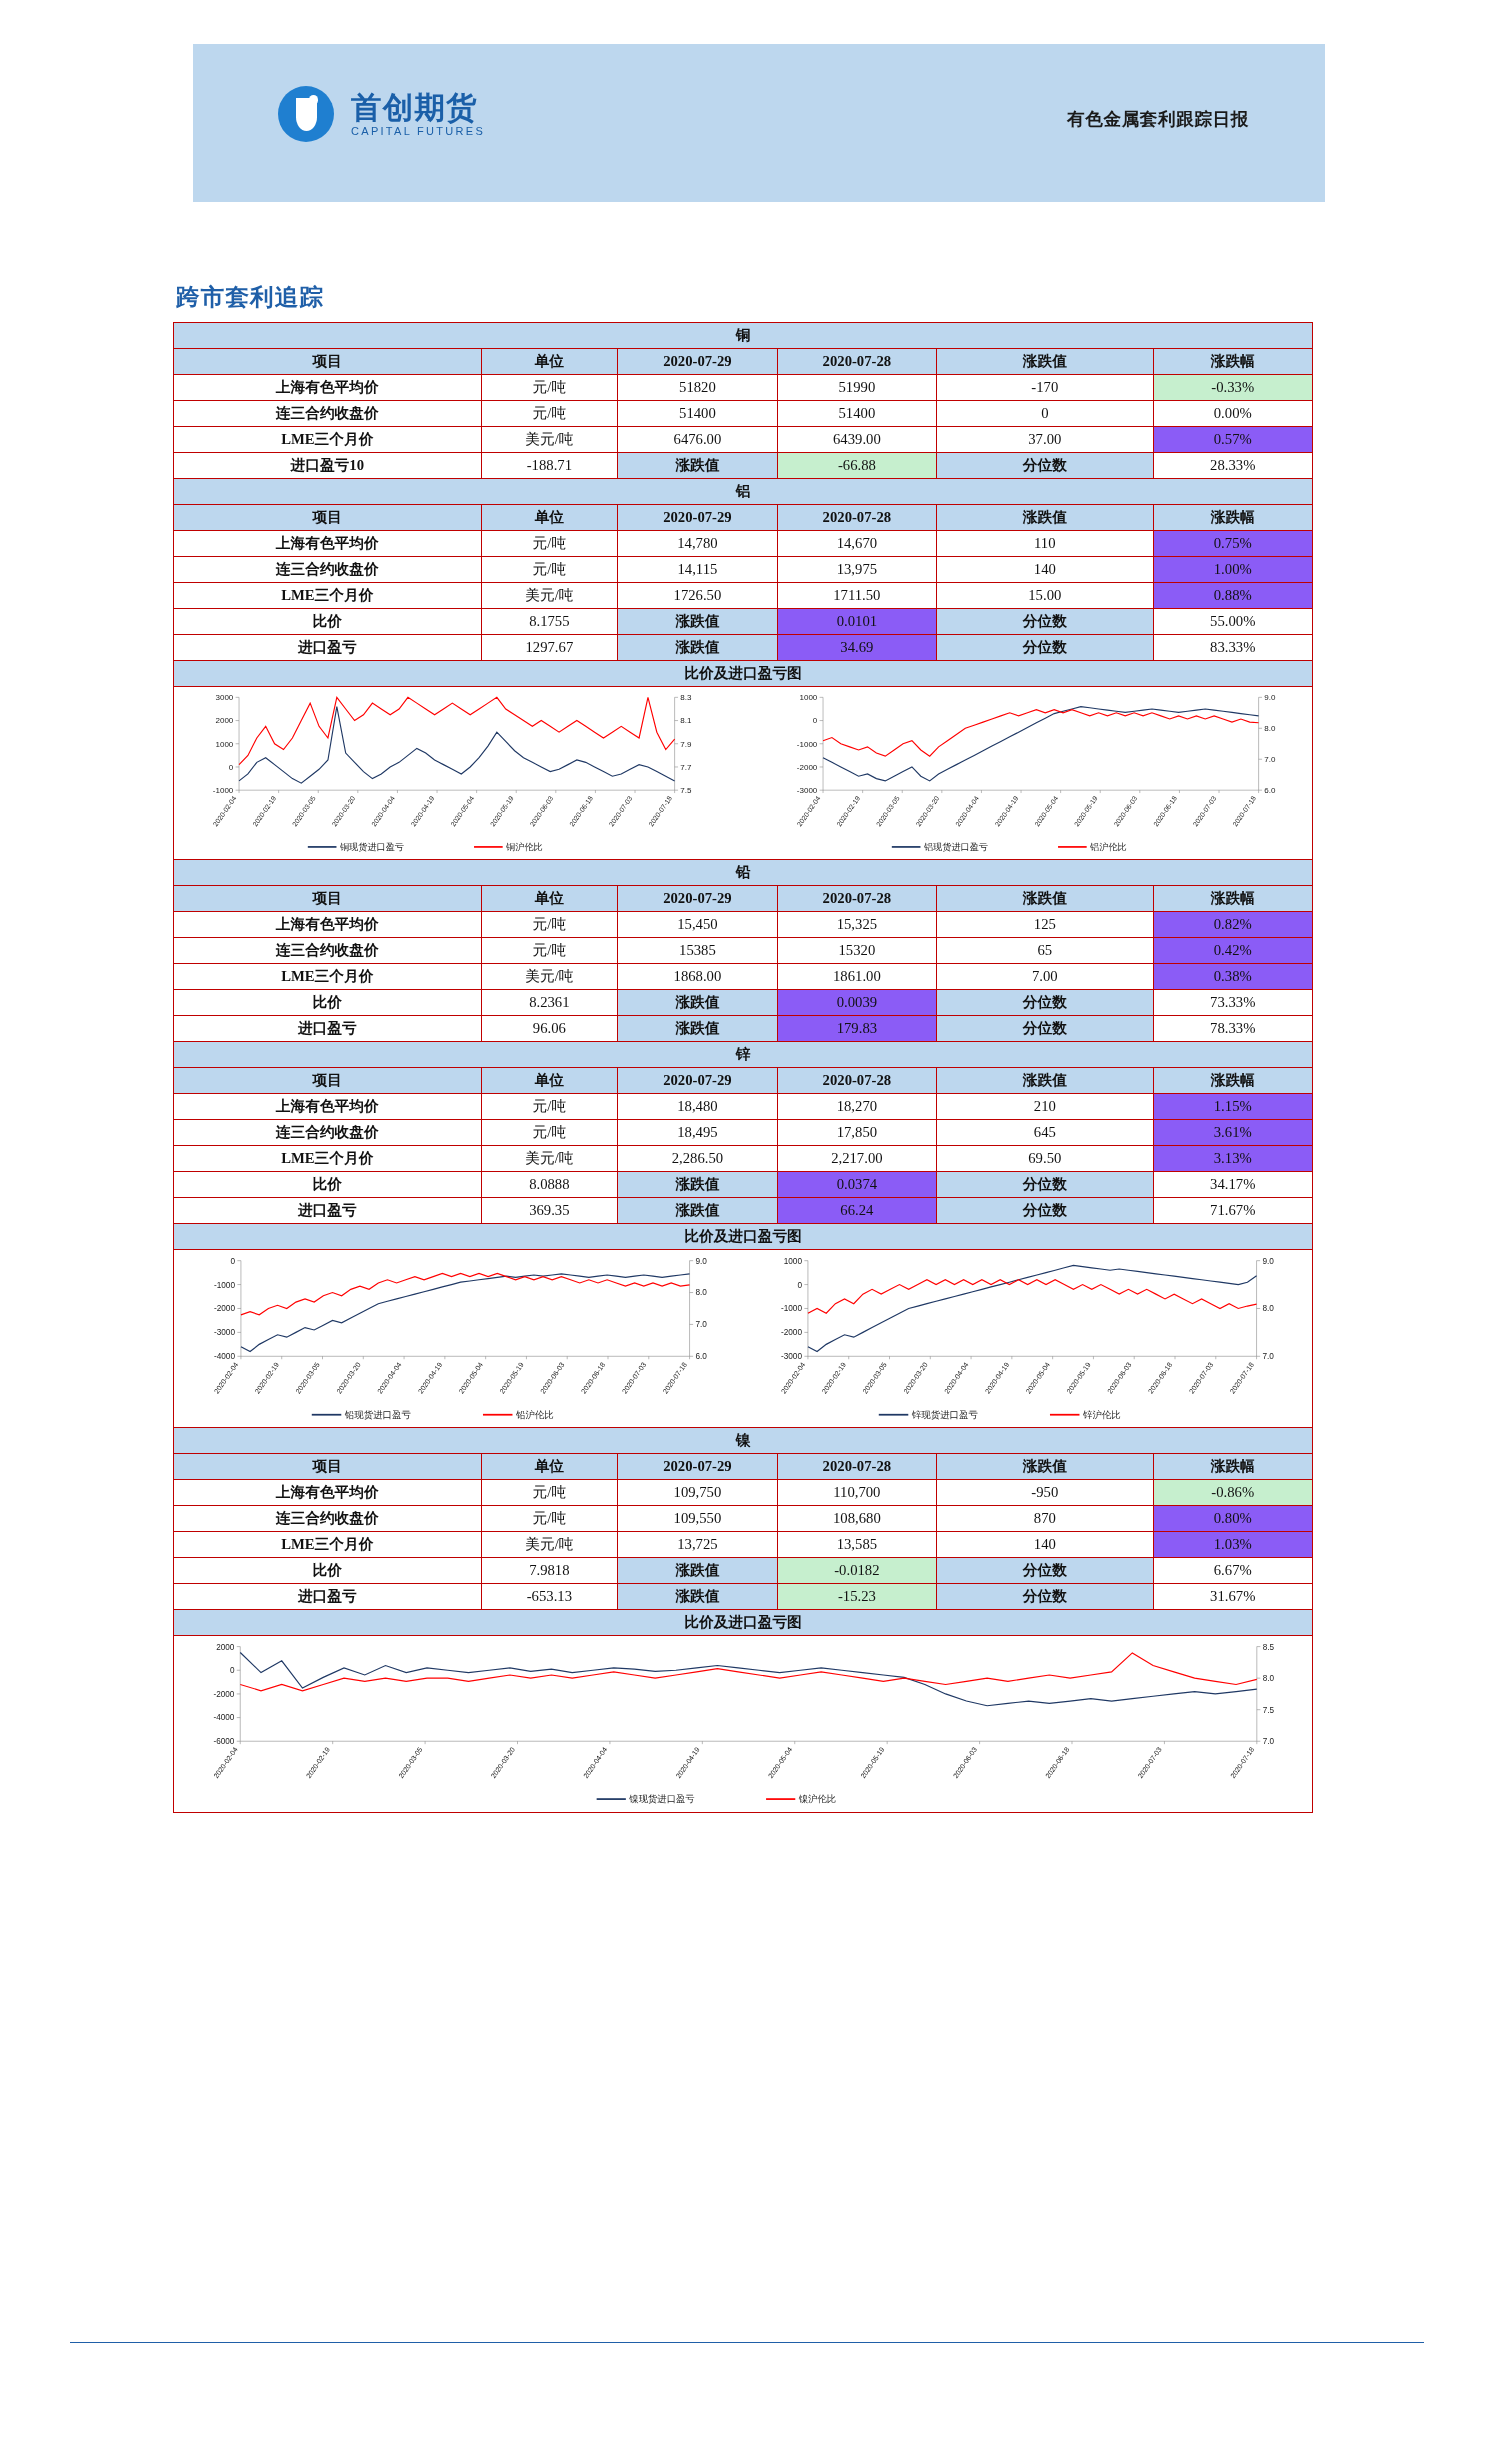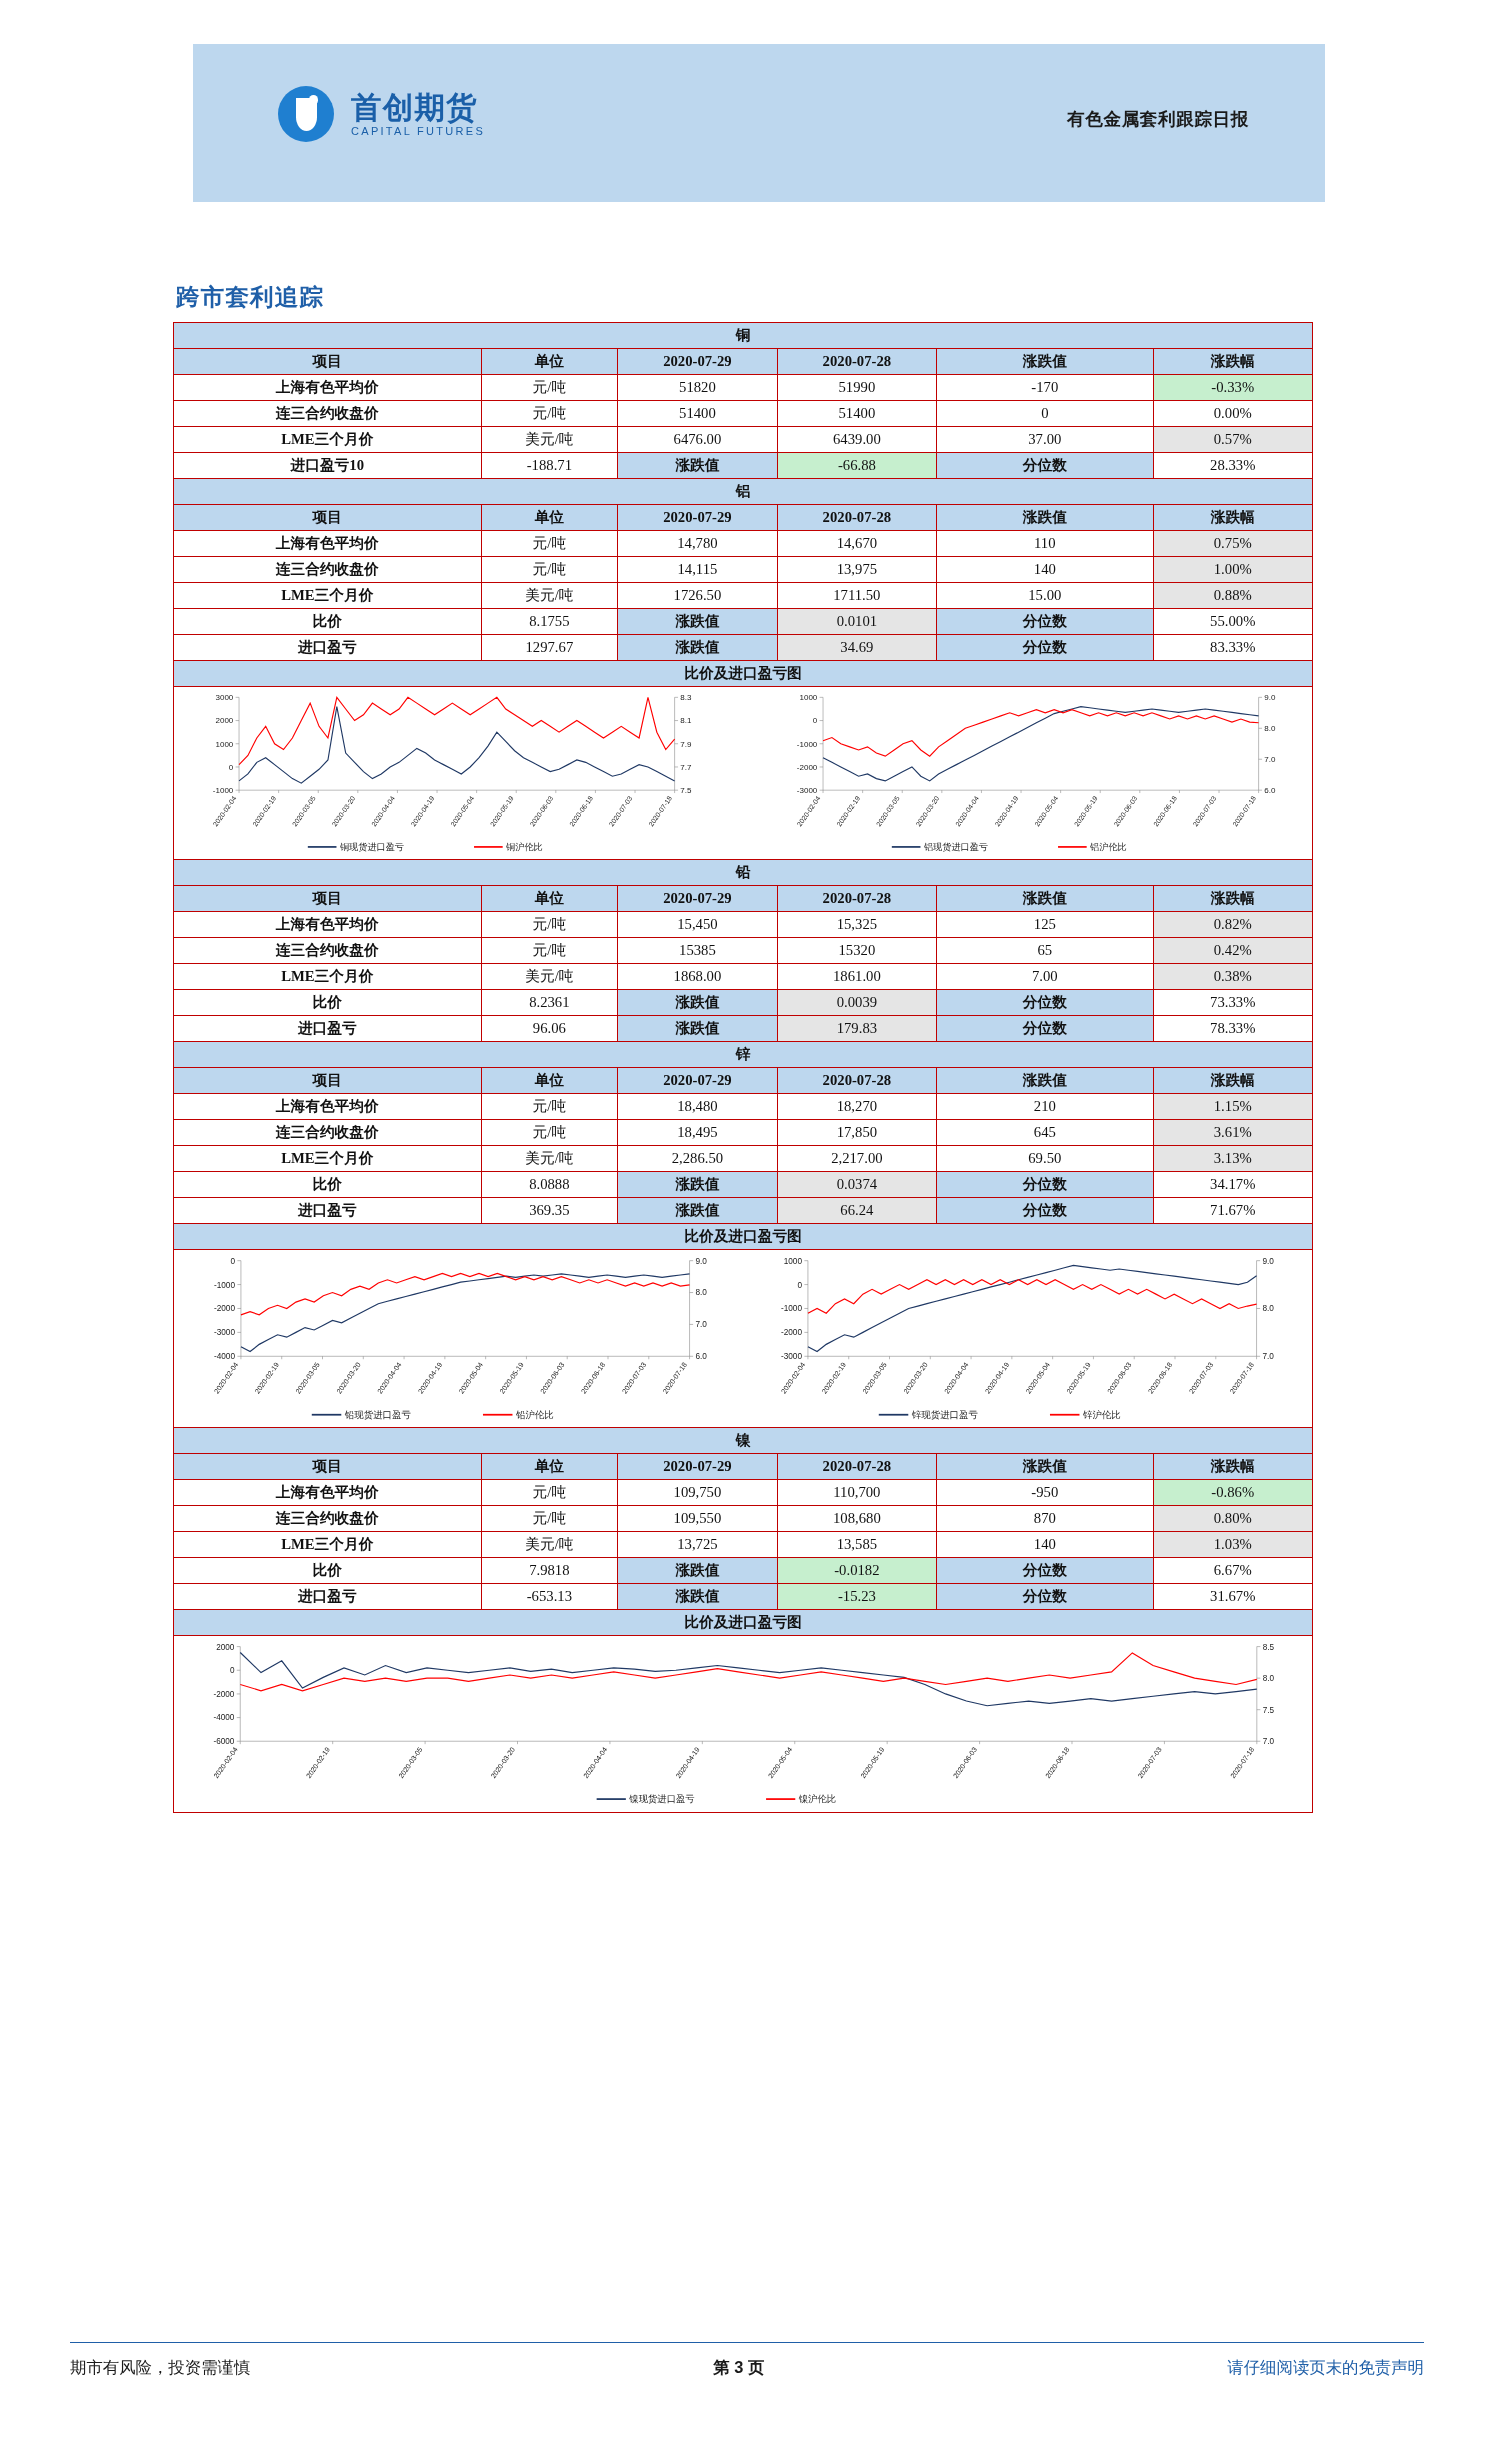--- a/index.html
+++ b/index.html
@@ -70,21 +70,21 @@
   }
   td.metal{
     background:#bdd7ee;font-weight:bold;font-size:16px;
     font-family:"Liberation Sans","DejaVu Sans",sans-serif;
   }
   td.hdr{
     background:#bdd7ee;font-weight:bold;
     font-family:"Liberation Sans","DejaVu Sans",sans-serif;font-size:15.2px;
   }
   td.lbl{font-weight:bold;font-family:"Liberation Sans","DejaVu Sans",sans-serif;font-size:15.2px;}
-  td.pink{background:#e5e5e5;}
+  td.pink{background:#8b5cf6;}
   td.green{background:#c6efce;}
   td.red-text{color:#ff0000;margin-left:32px;}
   td.chart-title{
     background:#bdd7ee;font-weight:bold;font-size:16px;
     font-family:"Liberation Sans","DejaVu Sans",sans-serif;
   }
   td.chartcell{height:auto;padding:0;}
   .chartbox{width:100%;}
   .chartbox svg{display:block;width:100%;height:auto;}
 
@@ -677,20 +677,15 @@
                   </svg>
                 </div>
               </div>
             </td>
           </tr>
         </tbody>
     </table>
   </div>
 
   <div class="footer-rule"></div>
-  <div class="footer">
-    <div class="left">期市有风险，投资需谨慎</div>
-    <div class="mid">第 3 页</div>
-    <div class="right">请仔细阅读页末的免责声明</div>
-  </div>
 
 </div>
 
 
 </body></html>

